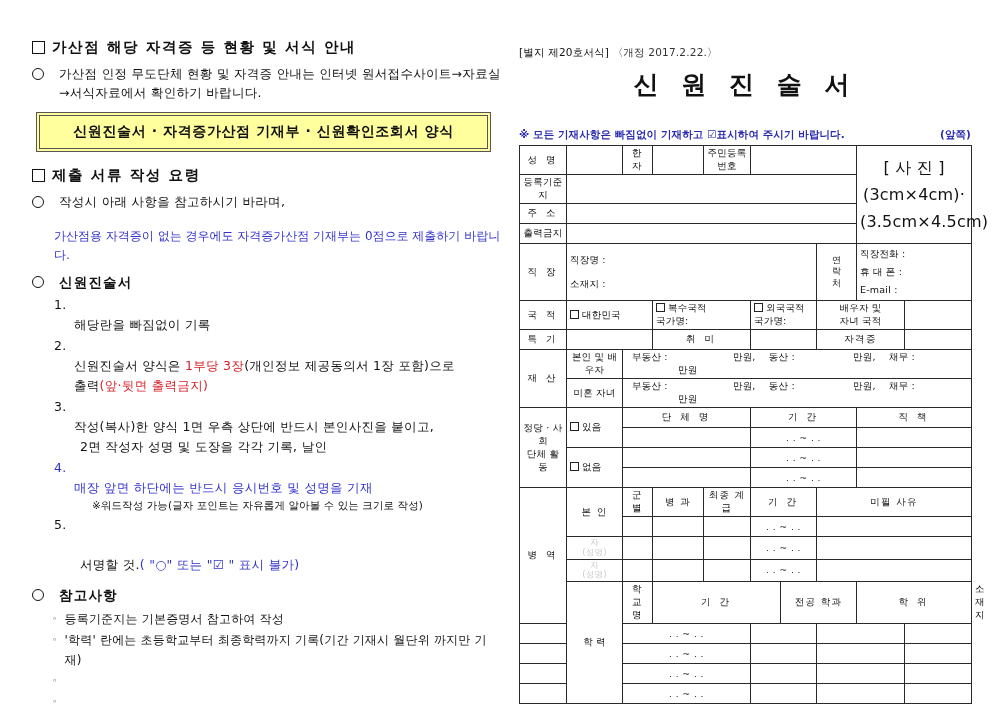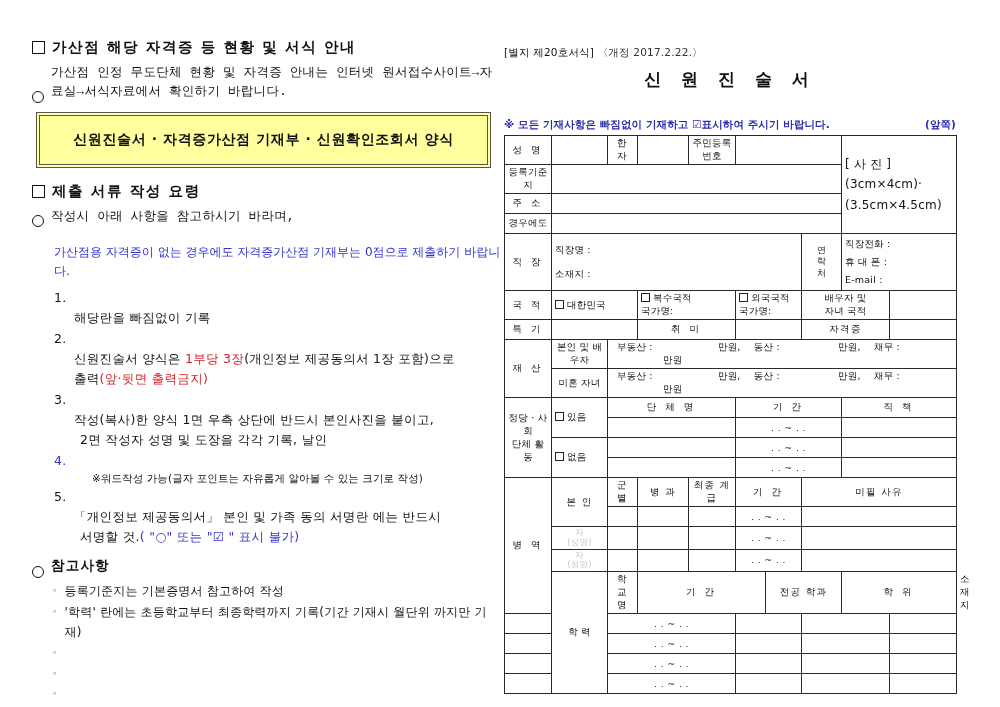--- a/index.html
+++ b/index.html
@@ -24,22 +24,22 @@
   }
   .sq{
     display:inline-block;width:11px;height:11px;border:1.6px solid #111;
     margin-top:3px;flex:0 0 auto;
   }
   .circ{
     display:inline-block;width:10px;height:10px;border:1.4px solid #111;
     border-radius:50%;margin-top:4px;flex:0 0 auto;
   }
   .lvl1{
-    display:flex;gap:7px;align-items:flex-end;
-    font-size:12.5px;line-height:1.55;margin-bottom:3px;letter-spacing:.3px;font-family:Liberation Mono, monospace;
+    display:flex;gap:15px;align-items:flex-start;
+    font-size:12.5px;line-height:1.55;margin-bottom:3px;letter-spacing:.3px;
   }
   .lvl1.bold{font-weight:bold;font-size:13.5px;letter-spacing:1.2px;}
   .lvl1 .body{flex:1;}
   .indent{margin-left:18px;margin-top:16px;}
   .blue{color:#3333cc;}
   .red{color:#d61f26;}
   .numlist{margin:2px 0 0 22px;}
   .numrow{
     display:flex;gap:6px;font-size:12.5px;line-height:1.6;
     letter-spacing:.3px;margin-bottom:1px;
@@ -54,31 +54,31 @@
   }
   .dotrow .d{flex:0 0 auto;font-size:9px;line-height:2.3;}
   .banner{
     margin:9px 0 14px 4px;width:455px;box-sizing:border-box;
     background:#ffff9e;
     border:1px solid #555;
     padding:2px;
   }
   .banner-in{
     border:1px solid #555;
-    padding:15px 0;
+    padding:7px 0;
     text-align:center;
     font-size:14px;font-weight:bold;letter-spacing:.6px;
   }
 
   
-  .right{position:absolute;left:504px;top:46px;width:452px;}
+  .right{position:absolute;left:519px;top:46px;width:452px;}
   .formno{font-size:10.5px;letter-spacing:.2px;}
   .formno .rev{color:#333;}
   .doctitle{
-    text-align:center;font-size:17px;font-weight:bold;
+    text-align:center;font-size:25px;font-weight:bold;
     letter-spacing:7px;margin:8px 0 7px 0;color:#111;
   }
   .notice{
     display:flex;justify-content:space-between;align-items:flex-end;
     font-size:10.5px;font-weight:bold;color:#2b2bb0;margin-bottom:3px;
     letter-spacing:.1px;
   }
   .notice .side{font-weight:bold;color:#2b2bb0;margin-top:20px;}
 
   table.form{
@@ -93,21 +93,21 @@
   }
   .c{text-align:center;}
   .l{text-align:left;}
   .sp2{letter-spacing:3px;}
   .sp1{letter-spacing:1.3px;}
   .cb{
     display:inline-block;width:7px;height:7px;border:1px solid #222;
     vertical-align:-1px;margin-right:3px;
   }
   .photo{
-    text-align:left;font-size:12px;line-height:1.7;letter-spacing:.2px;
+    text-align:center;font-size:16px;line-height:1.7;letter-spacing:.2px;
   }
   .jobline{font-size:9.5px;line-height:1.9;}
   .vert{
     text-align:center;font-size:9px;line-height:1.25;letter-spacing:0;
   }
   .faded{color:#c9c9c9;text-align:center;font-size:8.5px;line-height:1.15;}
   .dts{letter-spacing:.5px;font-size:9px;color:#222;}
   .papernote{
     text-align:right;font-size:8.5px;margin-top:2px;letter-spacing:0;color:#222;
   }
@@ -137,20 +137,24 @@
       <span class="sq"></span>
       <span>제출 서류 작성 요령</span>
     </div>
 
     <div class="lvl1">
       <span class="circ"></span>
       <span class="body">작성시 아래 사항을 참고하시기 바라며,</span>
     </div>
     <div class="indent blue" style="font-size:12px;line-height:1.6;margin-left:22px;margin-bottom:6px;">가산점용 자격증이 없는 경우에도 자격증가산점 기재부는  0점으로 제출하기 바랍니다.</div>
 
+    <div class="lvl1 bold">
+      <span class="circ"></span>
+      <span class="body">신원진술서</span>
+    </div>
 
     <div class="numlist">
 
       <div class="numrow">
         <span class="n">1.</span>
         <span class="t">해당란을 빠짐없이 기록</span>
       </div>
 
       <div class="numrow">
         <span class="n">2.</span>
@@ -164,28 +168,29 @@
         <span class="n">3.</span>
         <span class="t">
           <span>작성(복사)한 양식 1면 우측 상단에 반드시 본인사진을 붙이고,</span><br>
           <span style="margin-left:6px;display:inline-block;">2면 작성자 성명 및 도장을 각각 기록, 날인</span>
         </span>
       </div>
 
       <div class="numrow">
         <span class="n blue">4.</span>
         <span class="t">
+          <span class="blue">매장 앞면 하단에는 반드시 응시번호 및 성명을 기재</span>
           <div class="sub-note">※워드작성 가능(글자 포인트는 자유롭게 알아볼 수 있는 크기로 작성)</div>
         </span>
       </div>
 
       <div class="numrow">
         <span class="n">5.</span>
         <span class="t">
-          <span>「개인정보 제공동의서」 본인 및 가족 동의 서명란 에는 반드시</span><br>
+          <br>
           <span style="margin-left:6px;display:inline-block;">서명할 것. </span><span class="blue">( "○" 또는 "☑ " 표시 불가)</span>
         </span>
       </div>
 
     </div>
 
     <div class="lvl1 bold" style="margin-top:10px;">
       <span class="circ"></span>
       <span class="body">참고사항</span>
     </div>
@@ -263,21 +268,21 @@
         <td class="c">등록기준지</td>
         <td colspan="7"></td>
       </tr>
 
       <tr>
         <td class="c sp2">주 소</td>
         <td colspan="7"></td>
       </tr>
 
       <tr>
-        <td class="c">경우에도</td>
+        <td class="c">출력금지</td>
         <td colspan="7"></td>
       </tr>
 
       <tr>
         <td class="c sp2" rowspan="2">직 장</td>
         <td class="l jobline" colspan="6" rowspan="2">
           <div>직장명 :</div>
           <div style="height:6px"></div>
           <div>소재지 :</div>
         </td>

